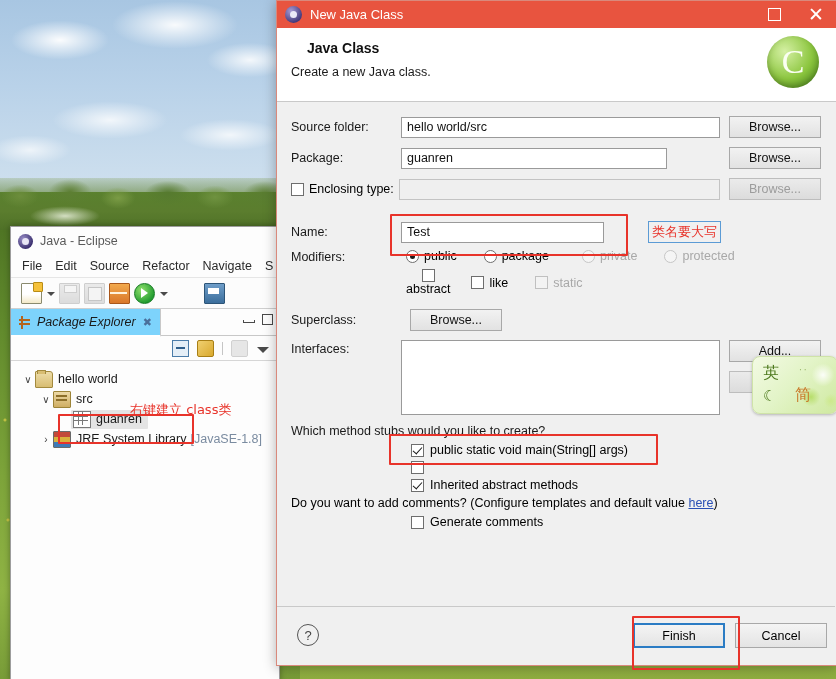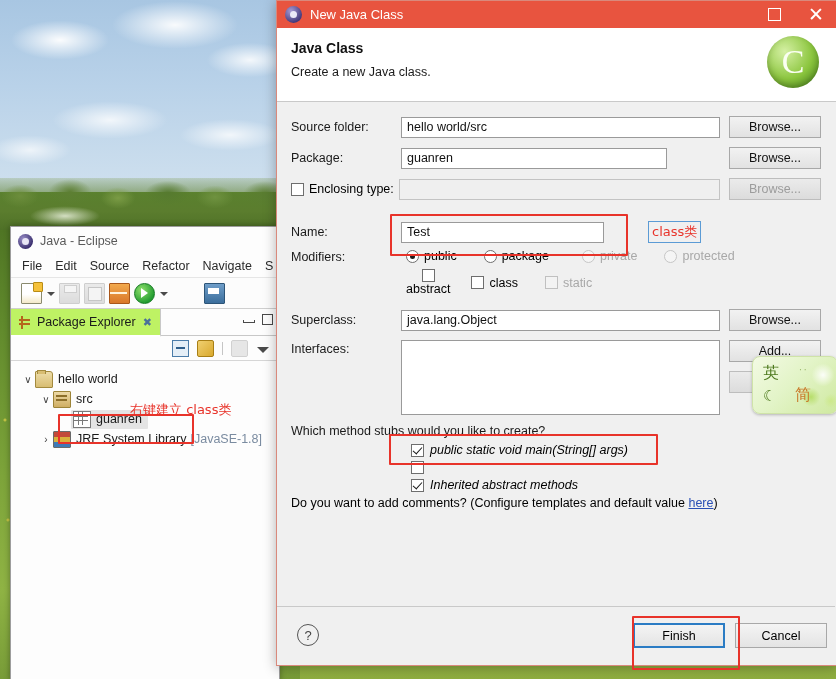--- a/index.html
+++ b/index.html
@@ -80,21 +80,21 @@
   .tb-pkg:after{content:"";position:absolute;left:0;top:8px;width:17px;height:2px;background:#fff3dd;}
   .tb-run{border-radius:50%;background:radial-gradient(circle at 35% 32%,#8fe06c,#1f9a2e 75%);border:1px solid #157a22;}
   .tb-run:after{content:"";position:absolute;left:6px;top:4px;border-top:5px solid transparent;
     border-bottom:5px solid transparent;border-left:7px solid #fff;}
   .tb-gap{width:28px;}
   .tb-console{background:linear-gradient(to bottom,#6f9ec9,#3c6e9c);border:1px solid #2d5578;border-radius:1px;}
   .tb-console:after{content:"";position:absolute;left:3px;top:4px;width:11px;height:6px;background:#fff;}
 
   .pkg-tabrow{height:26px;position:relative;background:#fdfdfd;border-bottom:1px solid #c8c8c8;}
   .pkg-tab{position:absolute;left:0;top:0;height:26px;display:flex;align-items:center;padding:0 8px 0 8px;
-    background:#bef264;border-right:1px solid #c8c8c8;border-bottom:2px solid #fff;}
+    background:#7dd3fc;border-right:1px solid #c8c8c8;border-bottom:2px solid #fff;font-style:italic;}
   .pkg-tab-ico{width:13px;height:13px;margin-right:5px;position:relative;}
   .pkg-tab-ico:before{content:"";position:absolute;left:2px;top:0;width:2px;height:13px;background:#b5651d;}
   .pkg-tab-ico:after{content:"";position:absolute;left:0;top:3px;width:11px;height:2px;background:#b5651d;
     box-shadow:0 4px 0 #b5651d;}
   .pkg-tab-lbl{font-size:12.5px;color:#1a1a1a;}
   .pkg-tab-close{margin-left:7px;font-size:11px;color:#4a6f9b;}
   .pkg-winbtns{position:absolute;right:6px;top:5px;display:flex;gap:7px;}
   .wb{width:12px;height:11px;position:relative;}
   .wb-min:after{content:"";position:absolute;left:1px;bottom:2px;width:10px;height:2px;border:1px solid #4a4a4a;border-top:none;}
   .wb-max:after{content:"";position:absolute;left:1px;top:0;width:9px;height:9px;border:1px solid #4a4a4a;}
@@ -142,21 +142,21 @@
   .dlg-ico:before{content:"";position:absolute;left:0;top:0;width:17px;height:17px;border-radius:50%;
     background:radial-gradient(circle at 35% 30%,#a79bd4,#443a7c 72%);}
   .dlg-ico:after{content:"";position:absolute;left:5px;top:5px;width:7px;height:7px;border-radius:50%;background:#ece9f7;}
   .dlg-title-txt{color:#fff;font-size:13px;}
   .dlg-winbtns{position:absolute;right:0;top:0;height:27px;display:flex;align-items:center;}
   .dwb{width:42px;height:27px;display:flex;align-items:center;justify-content:center;color:#fff;}
   .dwb-max-glyph{width:11px;height:11px;border:1.5px solid #fff;}
   .dwb-close-glyph{font-size:19px;line-height:1;font-weight:300;}
 
   .dlg-head{height:73px;background:#fff;border-bottom:1px solid #c9c9c9;position:relative;}
-  .dlg-head-h1{position:absolute;left:14px;top:12px;font-size:14px;font-weight:bold;color:#111;}
+  .dlg-head-h1{position:absolute;left:30px;top:12px;font-size:14px;font-weight:bold;color:#111;}
   .dlg-head-sub{position:absolute;left:14px;top:37px;font-size:12.5px;color:#1a1a1a;}
   .dlg-head-img{position:absolute;right:18px;top:8px;width:52px;height:52px;border-radius:50%;
     background:radial-gradient(circle at 34% 30%,#d5f0a4,#8cc63f 55%,#4f8f1c 95%);
     box-shadow:inset 0 -3px 6px rgba(0,0,0,.25);}
   .dlg-head-img:after{content:"C";position:absolute;left:0;top:0;width:52px;height:52px;
     display:flex;align-items:center;justify-content:center;font-size:34px;color:#fbfff2;
     font-family:"Liberation Serif","DejaVu Serif",serif;}
 
   .dlg-body{position:relative;height:full;padding:14px 16px 0 14px;}
   .row{display:flex;align-items:center;margin-bottom:9px;position:relative;}
@@ -348,21 +348,21 @@
       </span>
       <span class="tfield disabled" style="width:325px;"></span>
       <span class="btn disabled" style="margin-left:9px;">Browse...</span>
     </div>
 
     <div style="height:12px;"></div>
 
     <div class="row" style="margin-bottom:6px;">
       <span class="lbl">Name:</span>
       <span class="tfield" style="width:203px;">Test</span>
-      <span class="anno-cn" style="position:static;margin-left:44px;border:1px solid #5b9bd5;padding:1px 3px;">class类</span>
+      <span class="anno-cn" style="position:static;margin-left:44px;border:1px solid #5b9bd5;padding:1px 3px;">类名要大写</span>
     </div>
 
     <div class="row" style="margin-bottom:3px;align-items:flex-start;">
       <span class="lbl" style="padding-top:1px;">Modifiers:</span>
       <span style="display:flex;flex-direction:column;gap:6px;">
         <span class="mods">
           <span class="m" style="margin-right:22px;">
             <span class="rb on"></span>
             <span>public</span>
           </span>
@@ -379,67 +379,72 @@
             <span>protected</span>
           </span>
         </span>
         <span class="mods">
           <span class="m" style="margin-right:16px;flex-direction:column;">
             <span class="cb"></span>
             <span>abstract</span>
           </span>
           <span class="m" style="margin-right:22px;">
             <span class="cb"></span>
-            <span>class</span>
+            <span>like</span>
           </span>
           <span class="m txt-dim">
             <span class="cb dim"></span>
             <span>static</span>
           </span>
         </span>
       </span>
     </div>
 
     <div style="height:10px;"></div>
 
     <div class="row">
       <span class="lbl">Superclass:</span>
-      <span class="tfield" style="width:325px;">java.lang.Object</span>
       <span class="btn" style="margin-left:9px;">Browse...</span>
     </div>
 
     <div class="row" style="align-items:flex-start;">
       <span class="lbl" style="padding-top:2px;">Interfaces:</span>
       <span class="tfield" style="width:325px;height:75px;align-items:flex-start;padding-top:3px;"></span>
       <span style="margin-left:9px;display:flex;flex-direction:column;gap:9px;">
         <span class="btn">Add...</span>
         <span class="btn disabled">Remove</span>
       </span>
     </div>
 
     <div class="q-line" style="margin-top:6px;">Which method stubs would you like to create?</div>
 
-    <div style="padding-left:114px;font-style:italic;">
+    <div style="padding-left:114px;">
       <div class="stub">
         <span class="cb checked"></span>
         <span>public static void main(String[] args)</span>
       </div>
       <div class="stub">
         <span class="cb"></span>
       </div>
       <div class="stub">
         <span class="cb checked"></span>
         <span>Inherited abstract methods</span>
       </div>
     </div>
 
     <div class="cmt-line">
       <span>Do you want to add comments? (Configure templates and default value </span><a class="lnk" href="#">here</a><span>)</span>
     </div>
 
+    <div style="padding-left:114px;">
+      <div class="stub">
+        <span class="cb"></span>
+        <span>Generate comments</span>
+      </div>
+    </div>
 
   </div>
 
   <div class="dlg-footer">
     <span class="help-ico">?</span>
     <span class="fbtn" style="left:458px;">Cancel</span>
     <span class="fbtn primary" style="left:356px;">Finish</span>
   </div>
 
 </div>

